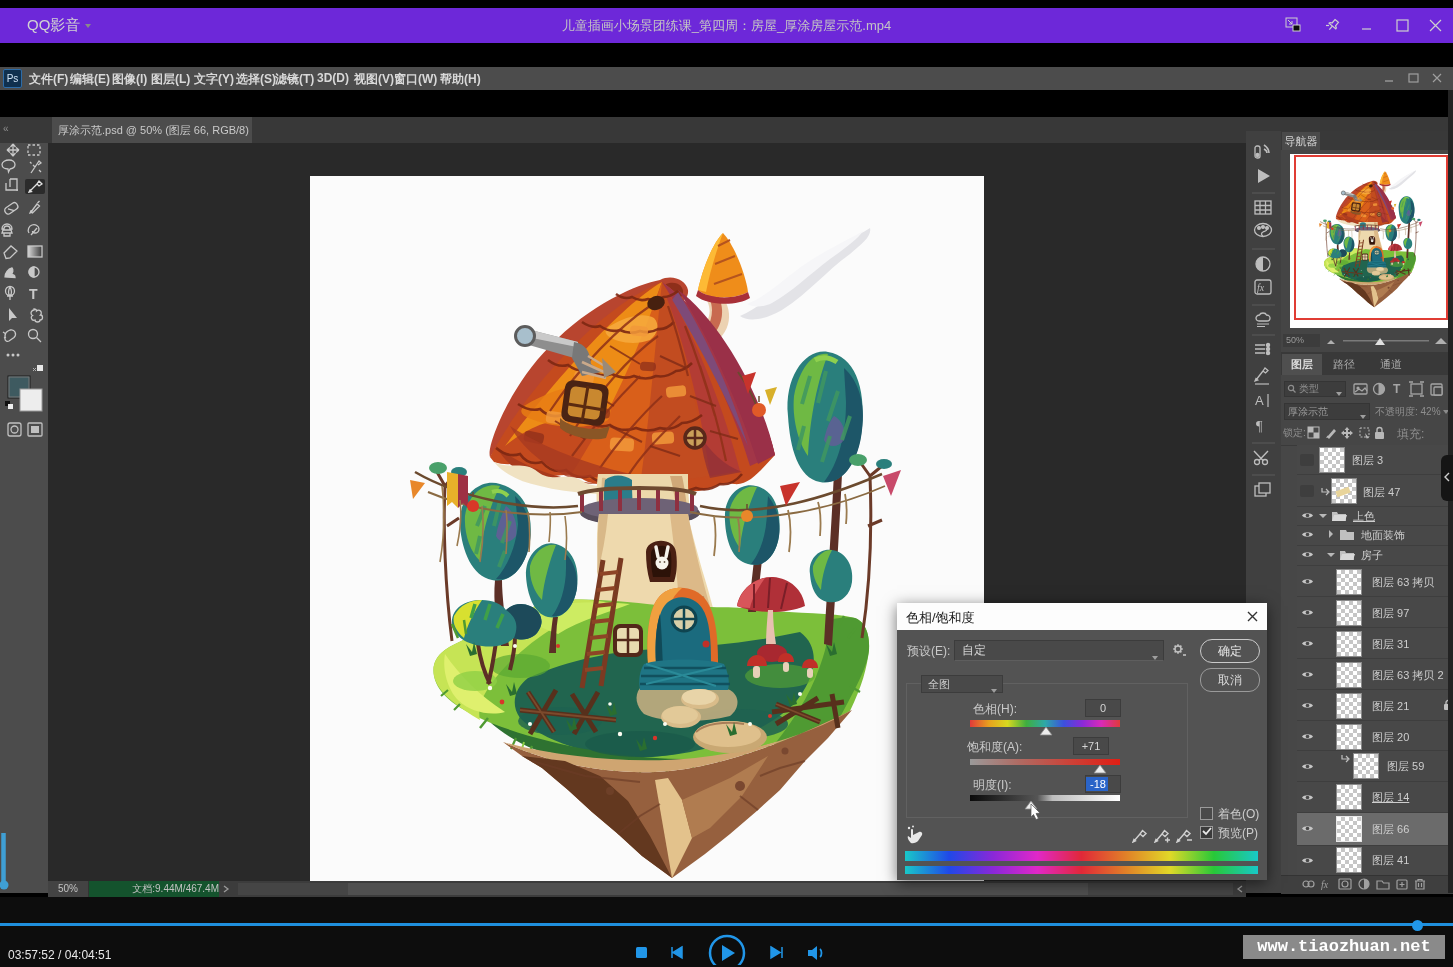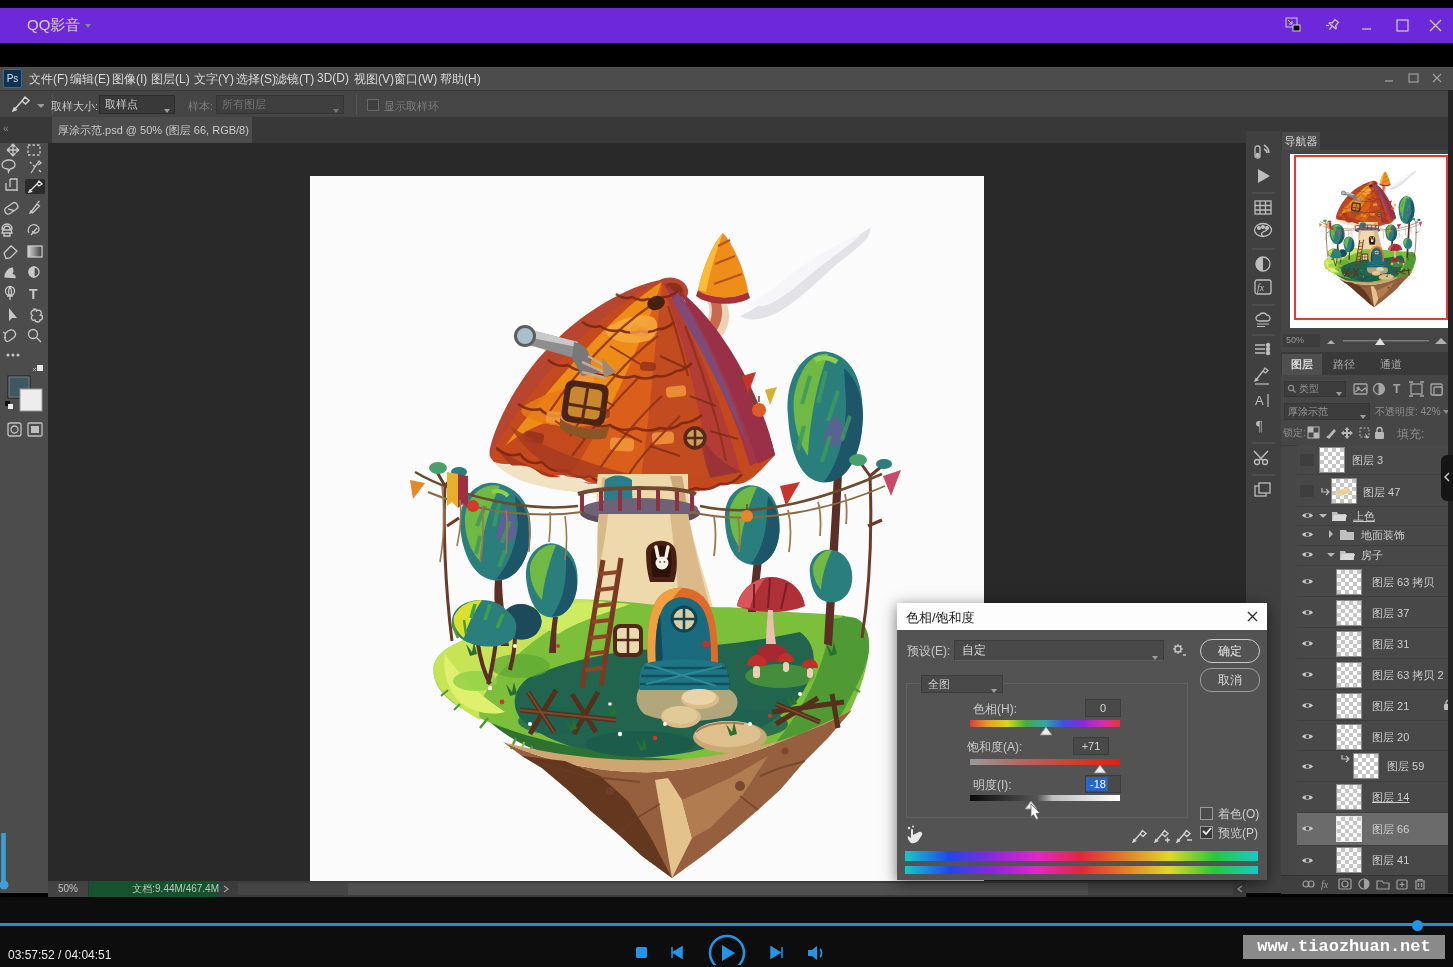--- a/index.html
+++ b/index.html
@@ -4,21 +4,21 @@
 html,body{margin:0;padding:0;background:#000;}
 #app{position:relative;width:1453px;height:967px;overflow:hidden;font-family:"Liberation Sans",sans-serif;background:#000;}
 .abs{position:absolute;}
 
 #titlebar{left:0;top:0;width:1453px;height:35px;background:#6d28d9;color:#c9c9c9;margin-top:8px;}
 #qqlogo{left:27px;top:8px;font-size:15px;color:#d2d2d2;}
 #vtitle{left:0;top:9px;width:1453px;text-align:center;font-size:13px;color:#c4c4c4;}
 .winbtn{top:9px;width:17px;height:17px;color:#cfcfcf;}
 
 #menubar{left:0;top:67px;width:1453px;height:23px;background:#4c4c4c;color:#d8d8d8;font-size:12px;}
-#menubar .mi{position:absolute;top:4px;}
+#menubar .mi{position:absolute;top:4px;font-weight:bold;}
 #psicon{left:3px;top:2px;width:17px;height:17px;background:#10304e;border:1px solid #2d6ca8;color:#cfe2f4;font-size:10px;text-align:center;line-height:17px;border-radius:2px;}
 #options{left:0;top:90px;width:1453px;height:27px;background:#454545;color:#c6c6c6;font-size:12px;border-top:1px solid #383838;}
 #tabbar{left:0;top:117px;width:1453px;height:26px;background:#383838;}
 #doctab{left:52px;top:117px;width:200px;height:26px;background:#4c4c4c;color:#c9c9c9;font-size:11px;line-height:26px;}
 #toolbar{left:0;top:143px;width:48px;height:750px;background:#4c4c4c;}
 #workarea{left:48px;top:143px;width:1198px;height:738px;background:#292929;}
 #canvas{left:310px;top:176px;width:674px;height:705px;background:#fbfbfb;}
 #iconstrip{left:1246px;top:131px;width:35px;height:762px;background:#404040;}
 #panels{left:1281px;top:131px;width:172px;height:762px;background:#474747;}
 #statusbar{left:48px;top:881px;width:1198px;height:16px;background:#3c3c3c;color:#c2c2c2;font-size:10px;}
@@ -26,20 +26,21 @@
 #player{left:0;top:897px;width:1453px;height:70px;background:#0d0d0d;}
 #progress{left:0;top:923px;width:1453px;height:3px;background:#1f8fdd;}
 #ptime{left:8px;top:948px;font-size:12px;color:#e8e8e8;}
 #watermark{left:1243px;top:935px;width:202px;height:24px;background:#8a8a8a;color:#fff;font-family:"Liberation Mono",monospace;font-size:17px;font-weight:bold;text-align:center;line-height:24px;}
 .dn{display:inline-block;width:0;height:0;border-left:3.5px solid transparent;border-right:3.5px solid transparent;border-top:4.5px solid #9e9e9e;vertical-align:middle;}
 </style></head>
 <body>
 <div id="app">
   <div class="abs" id="titlebar">
     <div class="abs" id="qqlogo">QQ影音 <span class="dn" style="border-top-color:#8a8a8a"></span></div>
+    <div class="abs" id="vtitle">儿童插画小场景团练课_第四周：房屋_厚涂房屋示范.mp4</div>
     <svg class="abs winbtn" style="left:1285px" viewBox="0 0 17 17">
         <rect x="1" y="1" width="11" height="9" fill="none" stroke="#cfcfcf"></rect>
         <rect x="8" y="8" width="7" height="6" fill="#0d0d0d" stroke="#cfcfcf"></rect>
         <path d="M3 3l4 4M7 4v3h-3" stroke="#cfcfcf" fill="none"></path>
       </svg>
     <svg class="abs winbtn" style="left:1324px" viewBox="0 0 17 17">
         <g transform="rotate(40 9 8)" fill="none" stroke="#cfcfcf" stroke-width="1.2">
           <path d="M7 2.5h4.5v4.5c1.3.4 2.2 1.2 2.2 2.2H4.8c0-1 .9-1.8 2.2-2.2z"></path>
           <path d="M9.2 9.2V14"></path>
         </g>
@@ -67,34 +68,20 @@
       <span class="mi" style="left:317px">3D(D)</span>
       <span class="mi" style="left:354px">视图(V)</span>
       <span class="mi" style="left:394px">窗口(W)</span>
       <span class="mi" style="left:440px">帮助(H)</span>
       <svg class="abs" style="left:1383px;top:5px;width:62px;height:13px" viewBox="0 0 62 13">
         <path d="M2 9h8" stroke="#9f9f9f" stroke-width="1.3"></path>
         <rect x="26" y="2" width="9" height="8" fill="none" stroke="#9f9f9f" stroke-width="1.2"></rect>
         <path d="M50 2l8 8M58 2l-8 8" stroke="#9f9f9f" stroke-width="1.2"></path>
       </svg>
   </div>
-  <div class="abs" id="options">
-<svg class="abs" style="left:10px;top:3px;width:34px;height:20px" viewBox="0 0 34 20">
-        <path d="M4 16l8-9M12 7l3-4 4 3.5-3.5 3.5zM3 17l1.2-3 2 1.8z" stroke="#d0d0d0" fill="none" stroke-width="1.5"></path>
-        <path d="M26 9l4 4-4 4z" fill="#9a9a9a" transform="rotate(90 28 12) translate(0,-4)"></path>
-      </svg>
-<div class="abs" style="left:52px;top:3px;width:1px;height:21px;background:#555"></div>
-<div class="abs" style="left:51px;top:8px;font-size:11px;color:#c6c6c6">取样大小:</div>
-<div class="abs" style="left:99px;top:4px;width:74px;height:17px;background:#393939;border:1px solid #2d2d2d;color:#cdcdcd;font-size:11px;line-height:17px"><span style="padding-left:5px">取样点</span><span style="float:right;padding-right:4px;padding-top:6px"><span class="dn"></span></span></div>
-<div class="abs" style="left:188px;top:8px;font-size:11px;color:#7e7e7e">样本:</div>
-<div class="abs" style="left:216px;top:4px;width:126px;height:17px;background:#3f3f3f;border:1px solid #353535;color:#757575;font-size:11px;line-height:17px"><span style="padding-left:5px">所有图层</span><span style="float:right;padding-right:4px;padding-top:6px"><span class="dn" style="border-top-color:#777"></span></span></div>
-<div class="abs" style="left:356px;top:3px;width:1px;height:21px;background:#555"></div>
-<div class="abs" style="left:367px;top:8px;width:10px;height:10px;border:1px solid #686868;background:#3f3f3f"></div>
-<div class="abs" style="left:384px;top:8px;font-size:11px;color:#7e7e7e">显示取样环</div>
-</div>
   <div class="abs" id="tabbar">
       <span style="position:absolute;left:3px;top:6px;color:#8e8e8e;font-size:10px">«</span>
     </div>
   <div class="abs" id="doctab"><span style="padding-left:6px">厚涂示范.psd @ 50% (图层 66, RGB/8) *</span> <span style="color:#9a9a9a">×</span></div>
   <div class="abs" id="workarea"></div>
   <div class="abs" id="canvas"><svg width="674" height="705" viewBox="0 0 674 705">
         <g id="painting">
 
 <path d="M430,140 C458,128 478,102 505,84 C530,67 548,60 560,52 C562,60 552,68 540,78 C515,96 500,116 472,134 C455,144 438,146 430,140Z" fill="#e3e3e7"></path>
 <path d="M437,128 C462,118 480,96 506,81 C528,68 543,61 553,55 C548,63 534,73 520,83 C500,98 482,116 462,127 C452,132 442,131 437,128Z" fill="#f6f6f8"></path>
@@ -632,21 +619,21 @@
           <path d="M1 4.5C3 1.5 10 1.5 12 4.5 10 7.5 3 7.5 1 4.5z" fill="#c6c6c6"></path>
           <circle cx="6.5" cy="4.5" r="1.8" fill="#484848"></circle>
         </svg>
         <div class="abs" style="left:39px;top:124px;width:24px;height:24px;border:1px solid #8a8a8a;background-color:#fff;background-image:linear-gradient(45deg,#c6c6c6 25%,transparent 25%,transparent 75%,#c6c6c6 75%),linear-gradient(45deg,#c6c6c6 25%,transparent 25%,transparent 75%,#c6c6c6 75%);background-size:8px 8px;background-position:0 0,4px 4px"></div>
         <div class="abs" style="left:75px;top:130px;color:#cecece;font-size:11px;white-space:nowrap">图层 63 拷贝</div>
         <svg class="abs" style="left:4px;top:163px;width:13px;height:9px" viewBox="0 0 13 9">
           <path d="M1 4.5C3 1.5 10 1.5 12 4.5 10 7.5 3 7.5 1 4.5z" fill="#c6c6c6"></path>
           <circle cx="6.5" cy="4.5" r="1.8" fill="#484848"></circle>
         </svg>
         <div class="abs" style="left:39px;top:155px;width:24px;height:24px;border:1px solid #8a8a8a;background-color:#fff;background-image:linear-gradient(45deg,#c6c6c6 25%,transparent 25%,transparent 75%,#c6c6c6 75%),linear-gradient(45deg,#c6c6c6 25%,transparent 25%,transparent 75%,#c6c6c6 75%);background-size:8px 8px;background-position:0 0,4px 4px"></div>
-        <div class="abs" style="left:75px;top:161px;color:#cecece;font-size:11px;white-space:nowrap">图层 37</div>
+        <div class="abs" style="left:75px;top:161px;color:#cecece;font-size:11px;white-space:nowrap">图层 97</div>
         <svg class="abs" style="left:4px;top:194px;width:13px;height:9px" viewBox="0 0 13 9">
           <path d="M1 4.5C3 1.5 10 1.5 12 4.5 10 7.5 3 7.5 1 4.5z" fill="#c6c6c6"></path>
           <circle cx="6.5" cy="4.5" r="1.8" fill="#484848"></circle>
         </svg>
         <div class="abs" style="left:39px;top:186px;width:24px;height:24px;border:1px solid #8a8a8a;background-color:#fff;background-image:linear-gradient(45deg,#c6c6c6 25%,transparent 25%,transparent 75%,#c6c6c6 75%),linear-gradient(45deg,#c6c6c6 25%,transparent 25%,transparent 75%,#c6c6c6 75%);background-size:8px 8px;background-position:0 0,4px 4px"></div>
         <div class="abs" style="left:75px;top:192px;color:#cecece;font-size:11px;white-space:nowrap">图层 31</div>
         <svg class="abs" style="left:4px;top:225px;width:13px;height:9px" viewBox="0 0 13 9">
           <path d="M1 4.5C3 1.5 10 1.5 12 4.5 10 7.5 3 7.5 1 4.5z" fill="#c6c6c6"></path>
           <circle cx="6.5" cy="4.5" r="1.8" fill="#484848"></circle>
         </svg>

